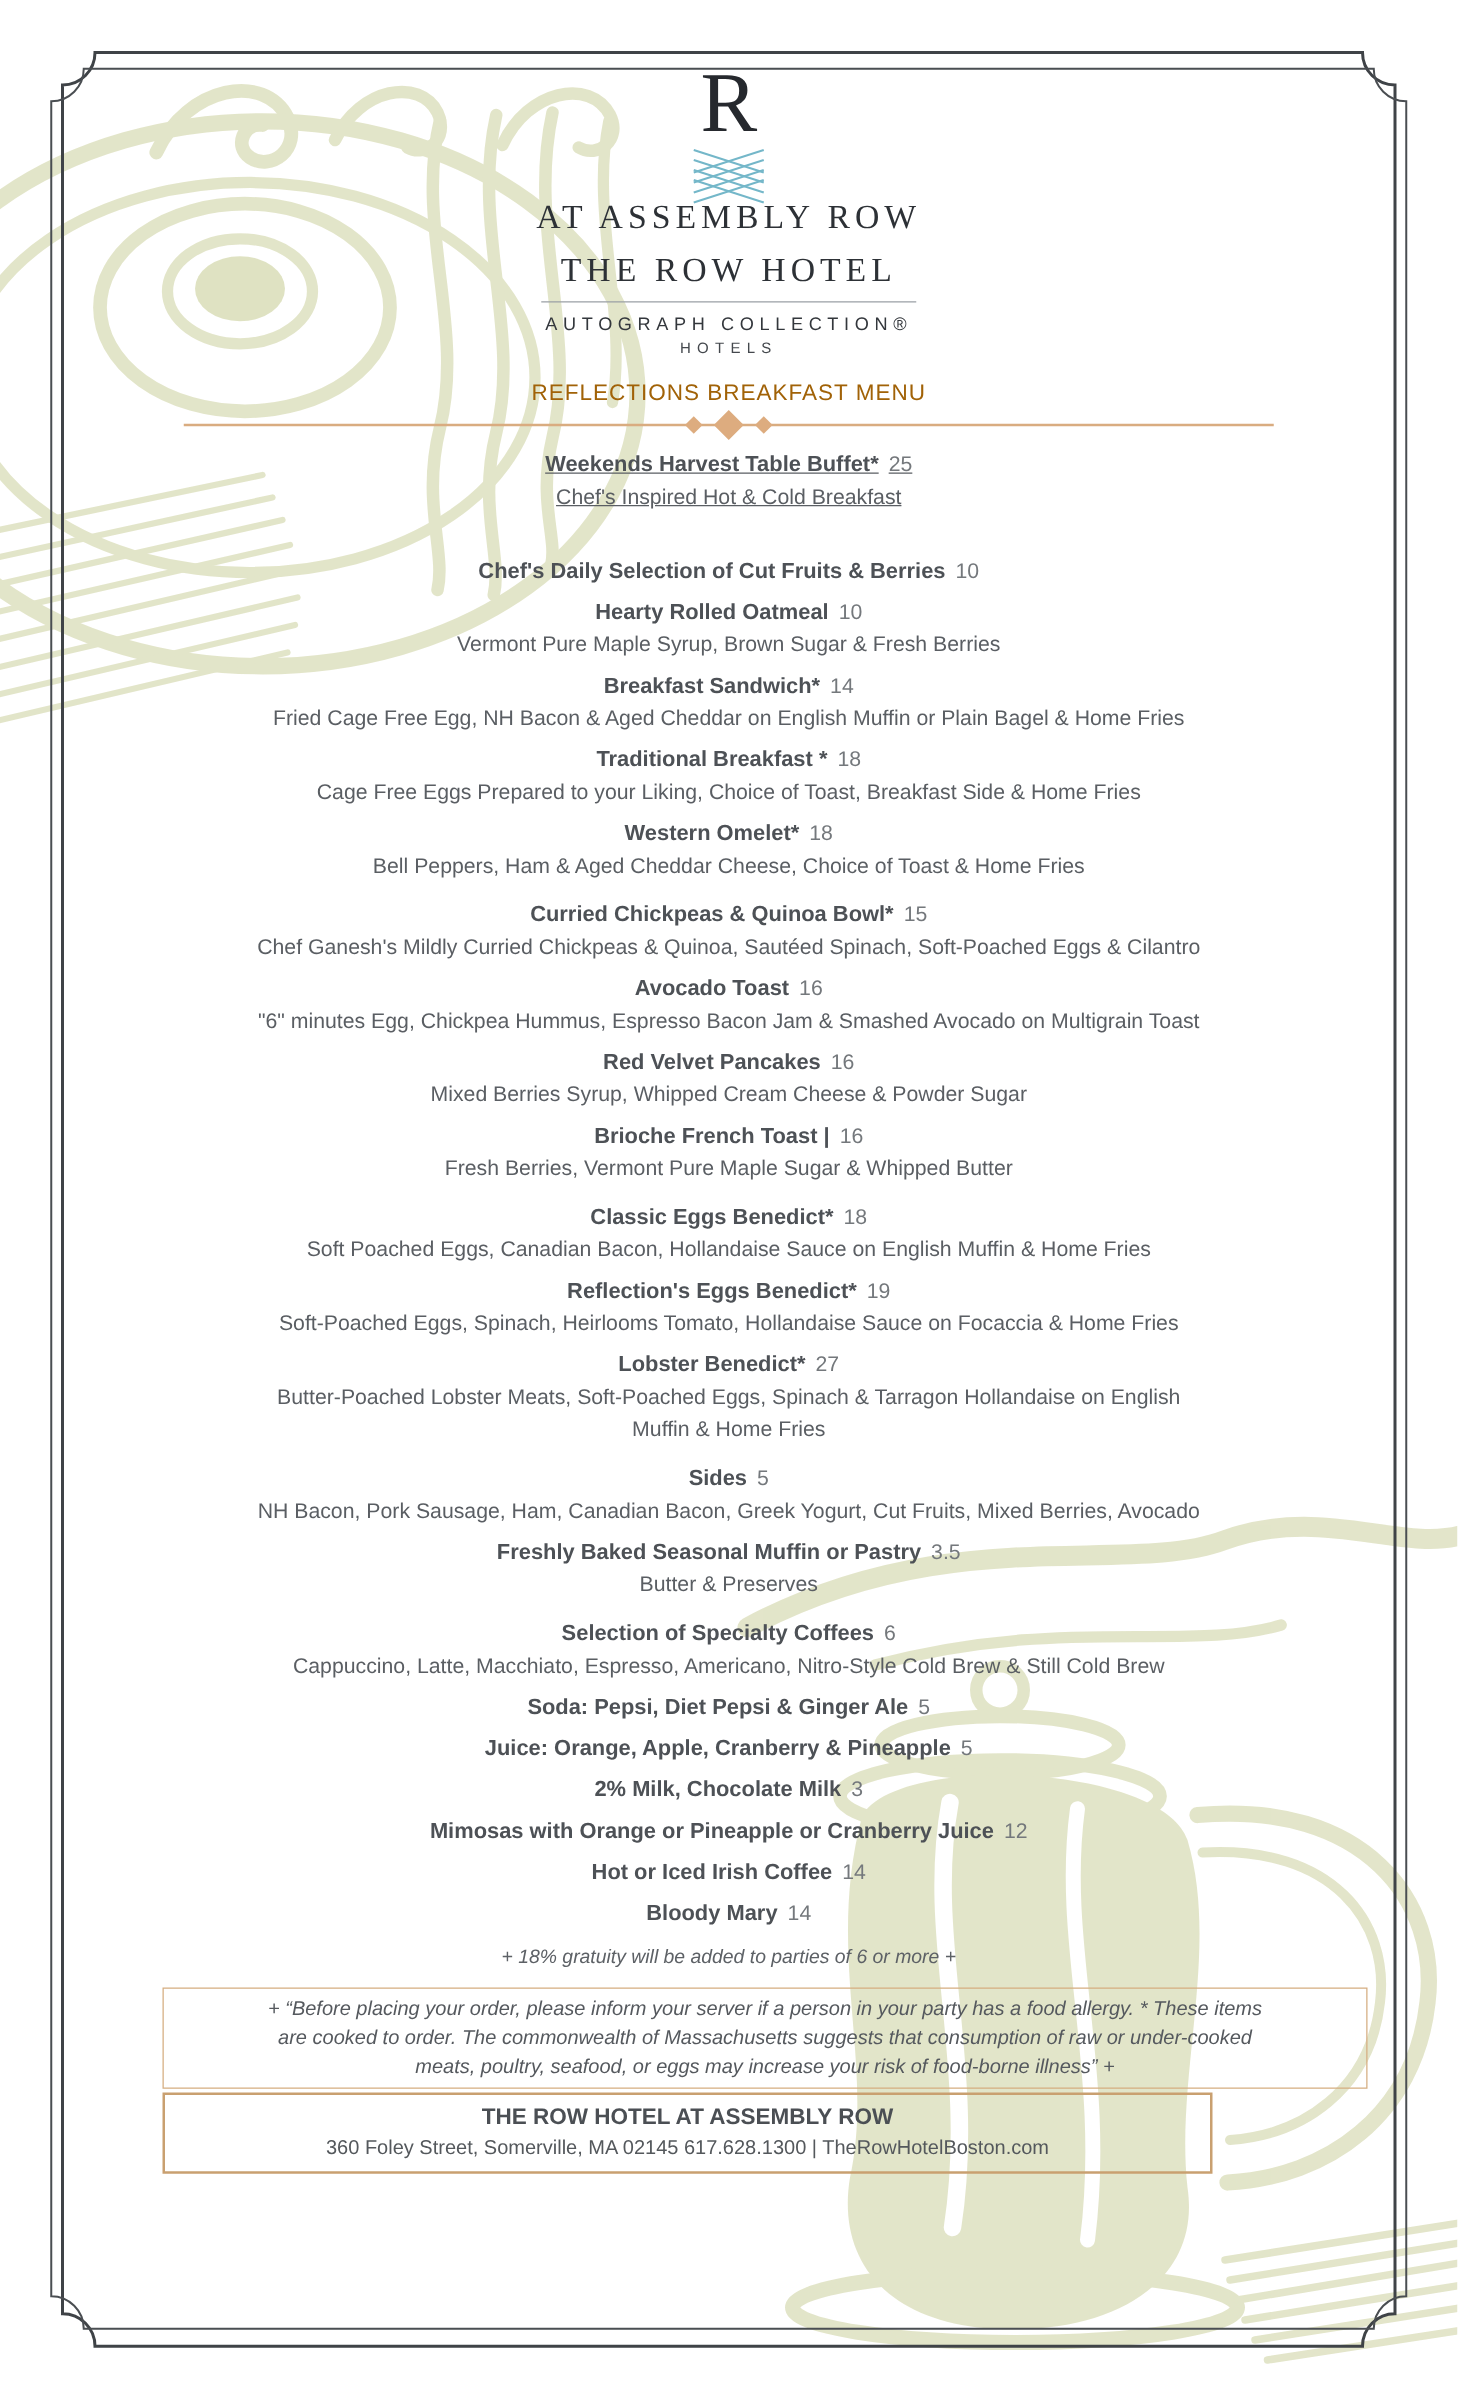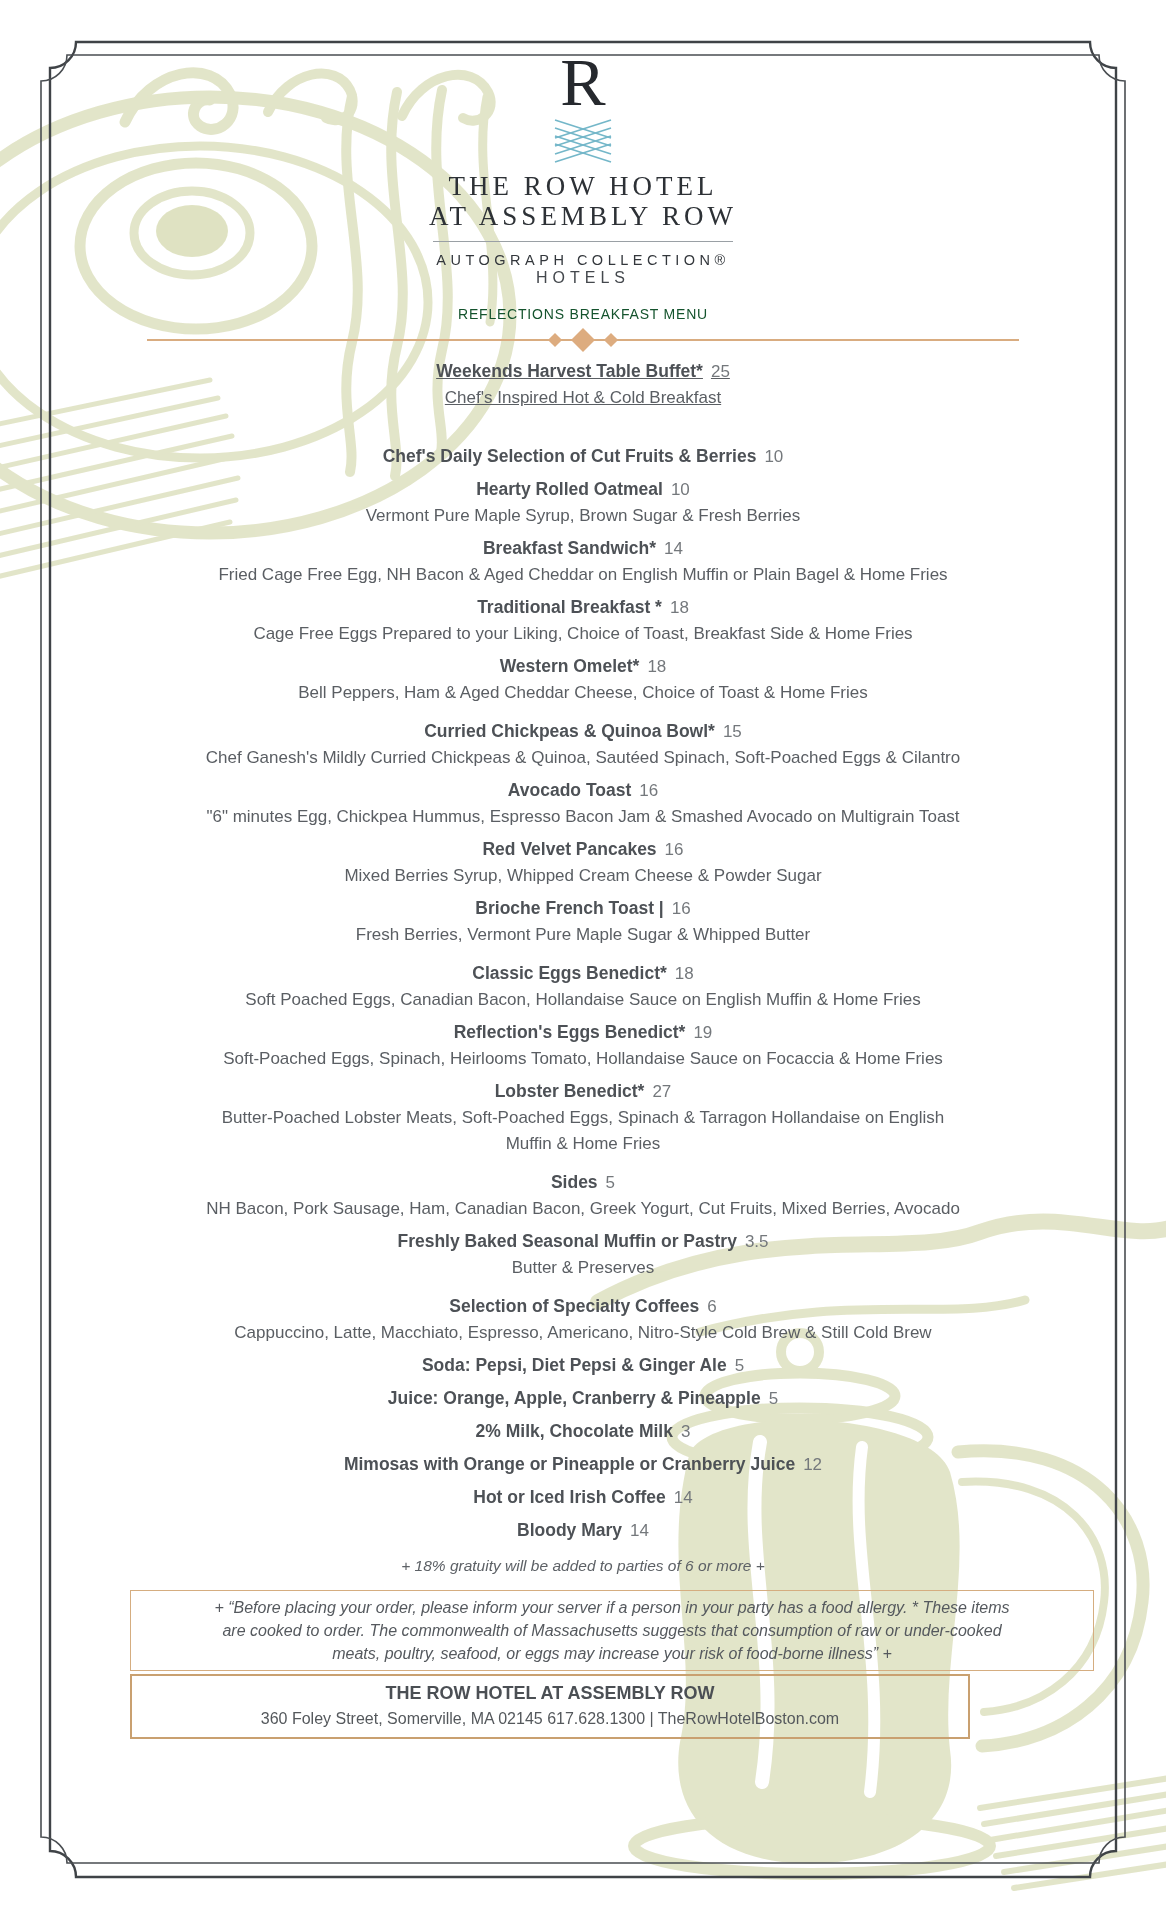--- a/index.html
+++ b/index.html
@@ -9,24 +9,24 @@
   .content{position:relative;z-index:3;text-align:center;}
 
   
   .header{padding-top:48px;}
   .monogram{font-family:"Liberation Serif",serif;font-size:68px;line-height:1.0;color:#26292e;font-weight:400;}
   .waves-wrap{margin:6px auto 0;width:60px;height:36px;}
   .hotel-name{margin-top:13px;font-family:"Liberation Serif",serif;font-size:27px;line-height:30px;
               letter-spacing:4px;color:#2d3136;}
   .brand-rule{width:300px;height:1px;background:#9aa0a5;margin:10px auto 0;}
   .collection{margin-top:10px;font-size:14.5px;line-height:16px;letter-spacing:4.5px;color:#33373c;}
-  .collection-sub{margin-top:4px;font-size:16px;line-height:12px;letter-spacing:5px;color:#44484d;}
-
-  
-  .menu-title{margin-top:20px;font-size:14px;line-height:20px;letter-spacing:0.8px;color:#14532d;}
+  .collection-sub{margin-top:4px;font-size:12px;line-height:12px;letter-spacing:5px;color:#44484d;}
+
+  
+  .menu-title{margin-top:20px;font-size:18px;line-height:20px;letter-spacing:0.8px;color:#a16207;}
   .tan-divider{position:relative;width:872px;height:20px;margin:6px auto 0;}
   .tan-divider .rule{position:absolute;left:0;right:0;top:9px;height:2px;background:#d9ac80;}
   .diamond{position:absolute;top:10px;background:#ddac7f;transform:translate(-50%,-50%) rotate(45deg);}
   .diamond.lg{width:17px;height:17px;left:50%;}
   .diamond.sm{width:10px;height:10px;}
   .diamond.sm.left{left:calc(50% - 28px);}
   .diamond.sm.right{left:calc(50% + 28px);}
 
   
   .menu-body{width:1010px;margin:8px auto 0;}
@@ -121,22 +121,22 @@
               <path d="M2,6 L58,24"></path>
               <path d="M2,14 L58,32"></path>
               <path d="M2,22 L58,40"></path>
             <path d="M2,16 L58,-2"></path>
               <path d="M2,24 L58,6"></path>
               <path d="M2,32 L58,14"></path>
               <path d="M2,40 L58,22"></path>
           </g>
         </svg>
       </div>
+      <div class="hotel-name" style="margin-top:0;">AT ASSEMBLY ROW</div>
       <div class="hotel-name">THE ROW HOTEL</div>
-      <div class="hotel-name" style="margin-top:0;">AT ASSEMBLY ROW</div>
       <div class="brand-rule"></div>
       <div class="collection">AUTOGRAPH COLLECTION®</div>
       <div class="collection-sub">HOTELS</div>
     </div>
 
     <div class="menu-title">REFLECTIONS BREAKFAST MENU</div>
     <div class="tan-divider">
       <div class="rule"></div>
       <span class="diamond sm left"></span>
       <span class="diamond lg"></span>

